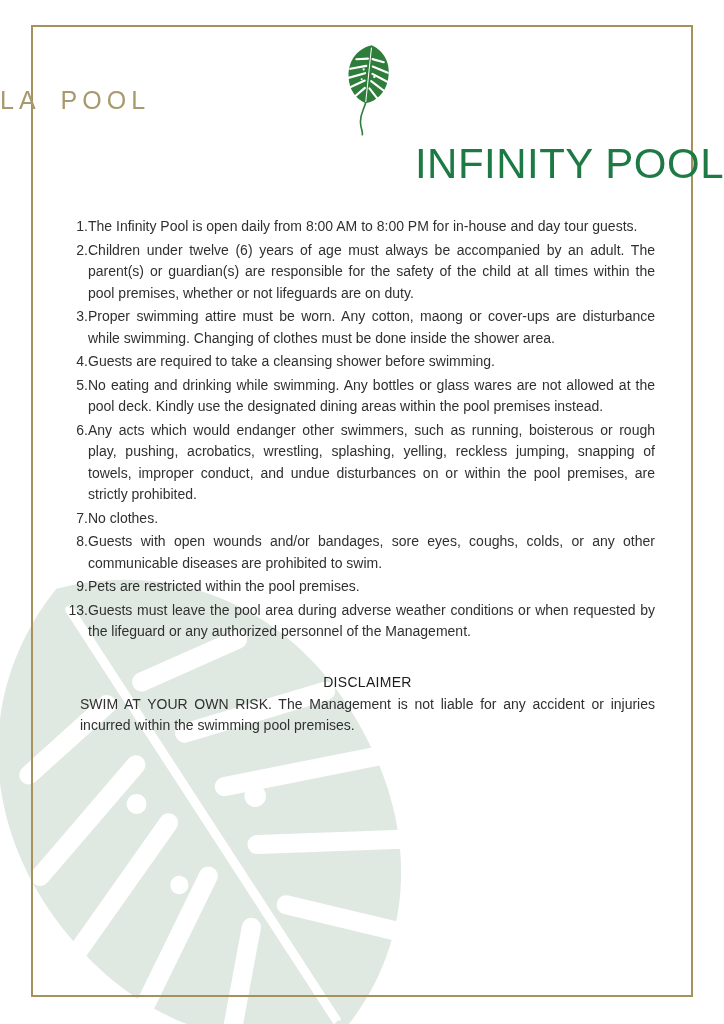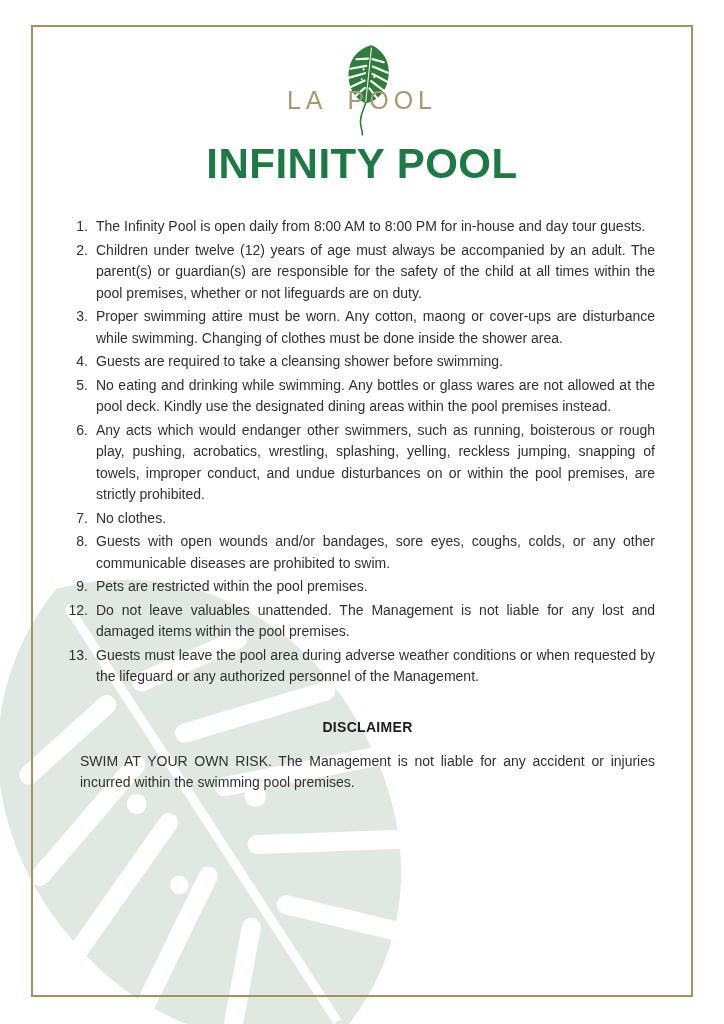--- a/index.html
+++ b/index.html
@@ -32,41 +32,41 @@
   
   .logo{position:relative;height:76px;margin-top:44px;}
   .logo-leaf{
     position:absolute;left:50%;top:0;width:46px;height:92px;
     transform:translateX(-50%) translateX(5px) rotate(6deg);
     color:var(--logo-green);
   }
   .logo-leaf svg{width:100%;height:100%;}
   .logo-text{
     position:absolute;left:0;right:0;top:42px;
-    display:flex;justify-content:center;gap:20px;
+    display:flex;gap:20px;
     font-size:25px;font-weight:400;letter-spacing:5px;
     color:var(--logo-gold);
   }
   
   .title{
-    margin-top:20px;text-align:center;color:var(--green);
-    font-size:42px;line-height:48px;font-weight:700;letter-spacing:.5px;
+    margin-top:20px;text-align:right;color:var(--green);
+    font-size:42px;line-height:48px;font-weight:400;letter-spacing:.5px;
   }
   
   .rules{margin:28px 69px 0 64px;color:var(--ink);}
   .rule{display:flex;font-size:14px;line-height:21.5px;margin-bottom:2px;}
   .rule .num{flex:none;width:24px;text-align:right;white-space:nowrap;}
-  .rule .txt{flex:1;text-align:justify;margin-left:8px;}
+  .rule .txt{flex:1;text-align:justify;}
   
   .disclaimer{margin:30px 69px 0 80px;color:var(--ink);}
   .disclaimer .head{
-    text-align:center;font-weight:bold;font-size:14px;line-height:18px;
+    text-align:center;font-weight:normal;font-size:14px;line-height:18px;
     color:#1c1c1c;letter-spacing:.3px;
   }
-  .disclaimer .body{font-size:14px;line-height:21.5px;text-align:justify;margin-top:15px;}
+  .disclaimer .body{font-size:14px;line-height:21.5px;text-align:justify;margin-top:3px;}
 </style>
 </head>
 <body>
 
 <div class="page">
 
   <div class="watermark">
     <svg viewBox="0 0 100 200" preserveAspectRatio="xMidYMin meet" aria-hidden="true">
       <path fill="currentColor" d="M50 2 C80 12 97 40 93 74 C90 102 73 122 50 129 C27 122 10 102 7 74 C3 40 20 12 50 2 Z"></path>
       <g stroke="#ffffff" stroke-linecap="round" fill="none">
@@ -134,21 +134,21 @@
       <div>INFINITY POOL</div>
     </div>
 
     <div class="rules">
       <div class="rule">
           <span class="num">1.</span>
           <div class="txt">The Infinity Pool is open daily from 8:00 AM to 8:00 PM for in-house and day tour guests.</div>
         </div>
       <div class="rule">
           <span class="num">2.</span>
-          <div class="txt">Children under twelve (12) years of age must always be accompanied by an adult. The parent(s) or guardian(s) are responsible for the safety of the child at all times within the pool premises, whether or not lifeguards are on duty.</div>
+          <div class="txt">Children under twelve (6) years of age must always be accompanied by an adult. The parent(s) or guardian(s) are responsible for the safety of the child at all times within the pool premises, whether or not lifeguards are on duty.</div>
         </div>
       <div class="rule">
           <span class="num">3.</span>
           <div class="txt">Proper swimming attire must be worn. Any cotton, maong or cover-ups are disturbance while swimming. Changing of clothes must be done inside the shower area.</div>
         </div>
       <div class="rule">
           <span class="num">4.</span>
           <div class="txt">Guests are required to take a cleansing shower before swimming.</div>
         </div>
       <div class="rule">
@@ -165,24 +165,20 @@
         </div>
       <div class="rule">
           <span class="num">8.</span>
           <div class="txt">Guests with open wounds and/or bandages, sore eyes, coughs, colds, or any other communicable diseases are prohibited to swim.</div>
         </div>
       <div class="rule">
           <span class="num">9.</span>
           <div class="txt">Pets are restricted within the pool premises.</div>
         </div>
       <div class="rule">
-          <span class="num">12.</span>
-          <div class="txt">Do not leave valuables unattended. The Management is not liable for any lost and damaged items within the pool premises.</div>
-        </div>
-      <div class="rule">
           <span class="num">13.</span>
           <div class="txt">Guests must leave the pool area during adverse weather conditions or when requested by the lifeguard or any authorized personnel of the Management.</div>
         </div>
     </div>
 
     <div class="disclaimer">
       <div class="head">DISCLAIMER</div>
       <div class="body">SWIM AT YOUR OWN RISK. The Management is not liable for any accident or injuries incurred within the swimming pool premises.</div>
     </div>
 

